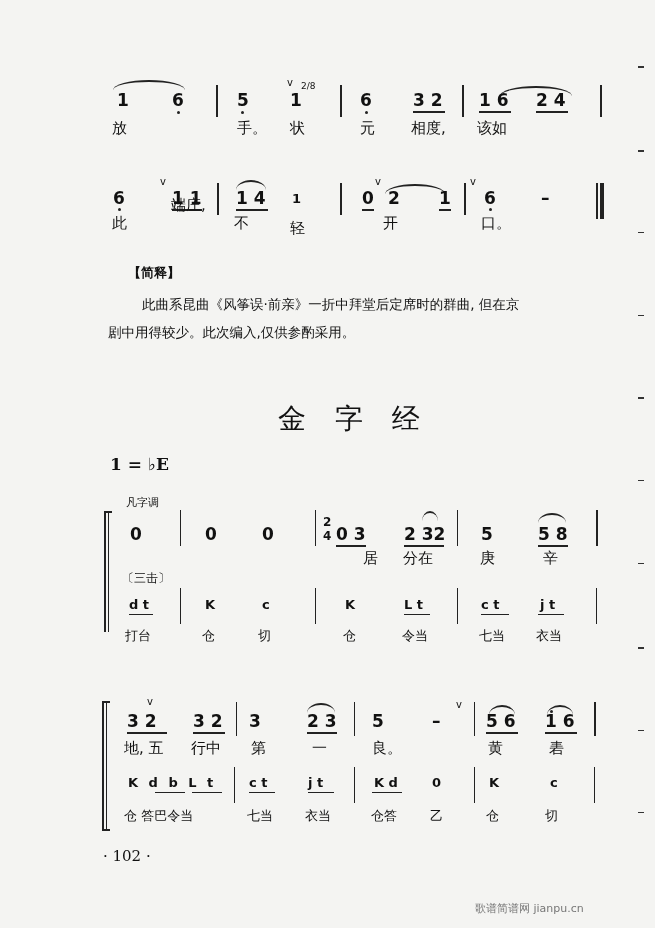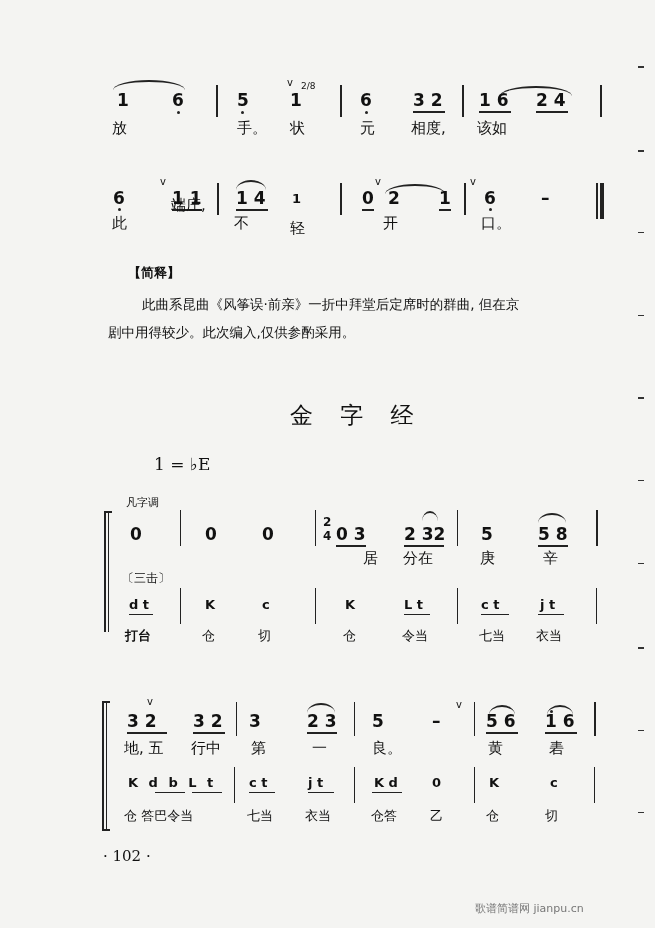--- a/index.html
+++ b/index.html
@@ -83,22 +83,22 @@
 <div class="lyric" style="left:171px;top:197px;">端庄,</div>
 <div class="lyric" style="left:234px;top:215px;">不</div>
 <div class="lyric" style="left:290px;top:220px;">轻</div>
 <div class="lyric" style="left:383px;top:215px;">开</div>
 <div class="lyric" style="left:481px;top:215px;">口。</div>
 
 <div class="abs" style="left:108px;top:264px;font-family:'DejaVu Sans',sans-serif;font-weight:bold;font-size:13px;margin-left:20px;">【简释】</div>
 <div class="abs" style="left:142px;top:296px;font-family:'DejaVu Sans',sans-serif;font-size:13.5px;white-space:nowrap;">此曲系昆曲《风筝误·前亲》一折中拜堂后定席时的群曲, 但在京</div>
 <div class="abs" style="left:108px;top:324px;font-family:'DejaVu Sans',sans-serif;font-size:13.5px;white-space:nowrap;">剧中用得较少。此次编入,仅供参酌采用。</div>
 
-<div class="abs" style="left:290px;top:400px;font-size:23px;letter-spacing:10px;white-space:pre;">金 字 经</div>
-<div class="abs" style="left:110px;top:454px;font-size:17px;font-weight:normal;margin-left:44px;">1 = ♭E</div>
+<div class="abs" style="left:278px;top:400px;font-size:28px;letter-spacing:10px;white-space:pre;">金 字 经</div>
+<div class="abs" style="left:110px;top:454px;font-size:17px;font-weight:bold;">1 = ♭E</div>
 
 <div class="small" style="left:126px;top:497px;">凡字调</div>
 <div class="bar" style="left:104px;top:512px;height:120px;"></div>
 <div class="bar" style="left:108px;top:512px;height:120px;width:1px;"></div>
 <div class="ul" style="left:104px;top:511px;width:8px;"></div>
 
 <div class="note" style="left:130px;top:526px;">0</div>
 <div class="bar" style="left:180px;top:510px;height:36px;width:1px;"></div>
 <div class="note" style="left:205px;top:526px;">0</div>
 <div class="note" style="left:262px;top:526px;">0</div>
@@ -132,21 +132,21 @@
 <div class="perc" style="left:345px;top:598px;">K</div>
 <div class="perc" style="left:404px;top:598px;">L t</div>
 <div class="ul" style="left:404px;top:614px;width:26px;height:1px;"></div>
 <div class="bar" style="left:457px;top:588px;height:36px;width:1px;"></div>
 <div class="perc" style="left:481px;top:598px;">c t</div>
 <div class="ul" style="left:481px;top:614px;width:28px;height:1px;"></div>
 <div class="perc" style="left:540px;top:598px;">j t</div>
 <div class="ul" style="left:538px;top:614px;width:26px;height:1px;"></div>
 <div class="bar" style="left:596px;top:588px;height:36px;width:1px;"></div>
 
-<div class="lyric" style="left:125px;top:628px;font-size:13px;font-weight:bold;">打台</div>
+<div class="lyric" style="left:125px;top:628px;font-size:13px;">打台</div>
 <div class="lyric" style="left:202px;top:628px;font-size:13px;">仓</div>
 <div class="lyric" style="left:258px;top:628px;font-size:13px;">切</div>
 <div class="lyric" style="left:343px;top:628px;font-size:13px;">仓</div>
 <div class="lyric" style="left:402px;top:628px;font-size:13px;">令当</div>
 <div class="lyric" style="left:479px;top:628px;font-size:13px;">七当</div>
 <div class="lyric" style="left:536px;top:628px;font-size:13px;">衣当</div>
 
 <div class="bar" style="left:102px;top:702px;height:128px;"></div>
 <div class="bar" style="left:106px;top:702px;height:128px;width:1px;"></div>
 <div class="ul" style="left:102px;top:701px;width:8px;"></div>

